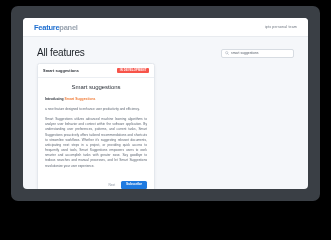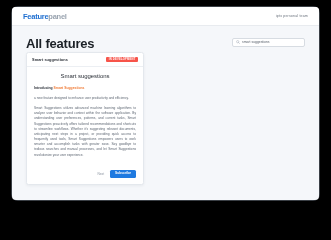--- a/index.html
+++ b/index.html
@@ -14,21 +14,21 @@
 
   
   #device-frame {
     position: absolute;
     left: 11px;
     top: 6px;
     width: 309px;
     height: 195px;
     background: #3a3f45;
     border-radius: 7px;
-    padding: 1px;
+    padding: 12px;
     box-shadow: 6px 9px 14px rgba(0,0,0,0.85);
   }
 
   #screen {
     width: 100%;
     height: 100%;
     background: #f5f7fa;
     border-radius: 4px;
     overflow: hidden;
     position: relative;
@@ -68,22 +68,22 @@
     height: calc(100% - 19px);
   }
 
   #content-row {
     display: flex;
     align-items: flex-start;
     justify-content: space-between;
   }
 
   #page-title {
-    font-size: 13px;
-    font-weight: bold;
+    font-size: 10px;
+    font-weight: normal;
     color: #1b2026;
     letter-spacing: -0.2px;
     margin-top: 1px;
   }
 
   
   #search-box {
     width: 73px;
     height: 8.5px;
     background: #ffffff;

